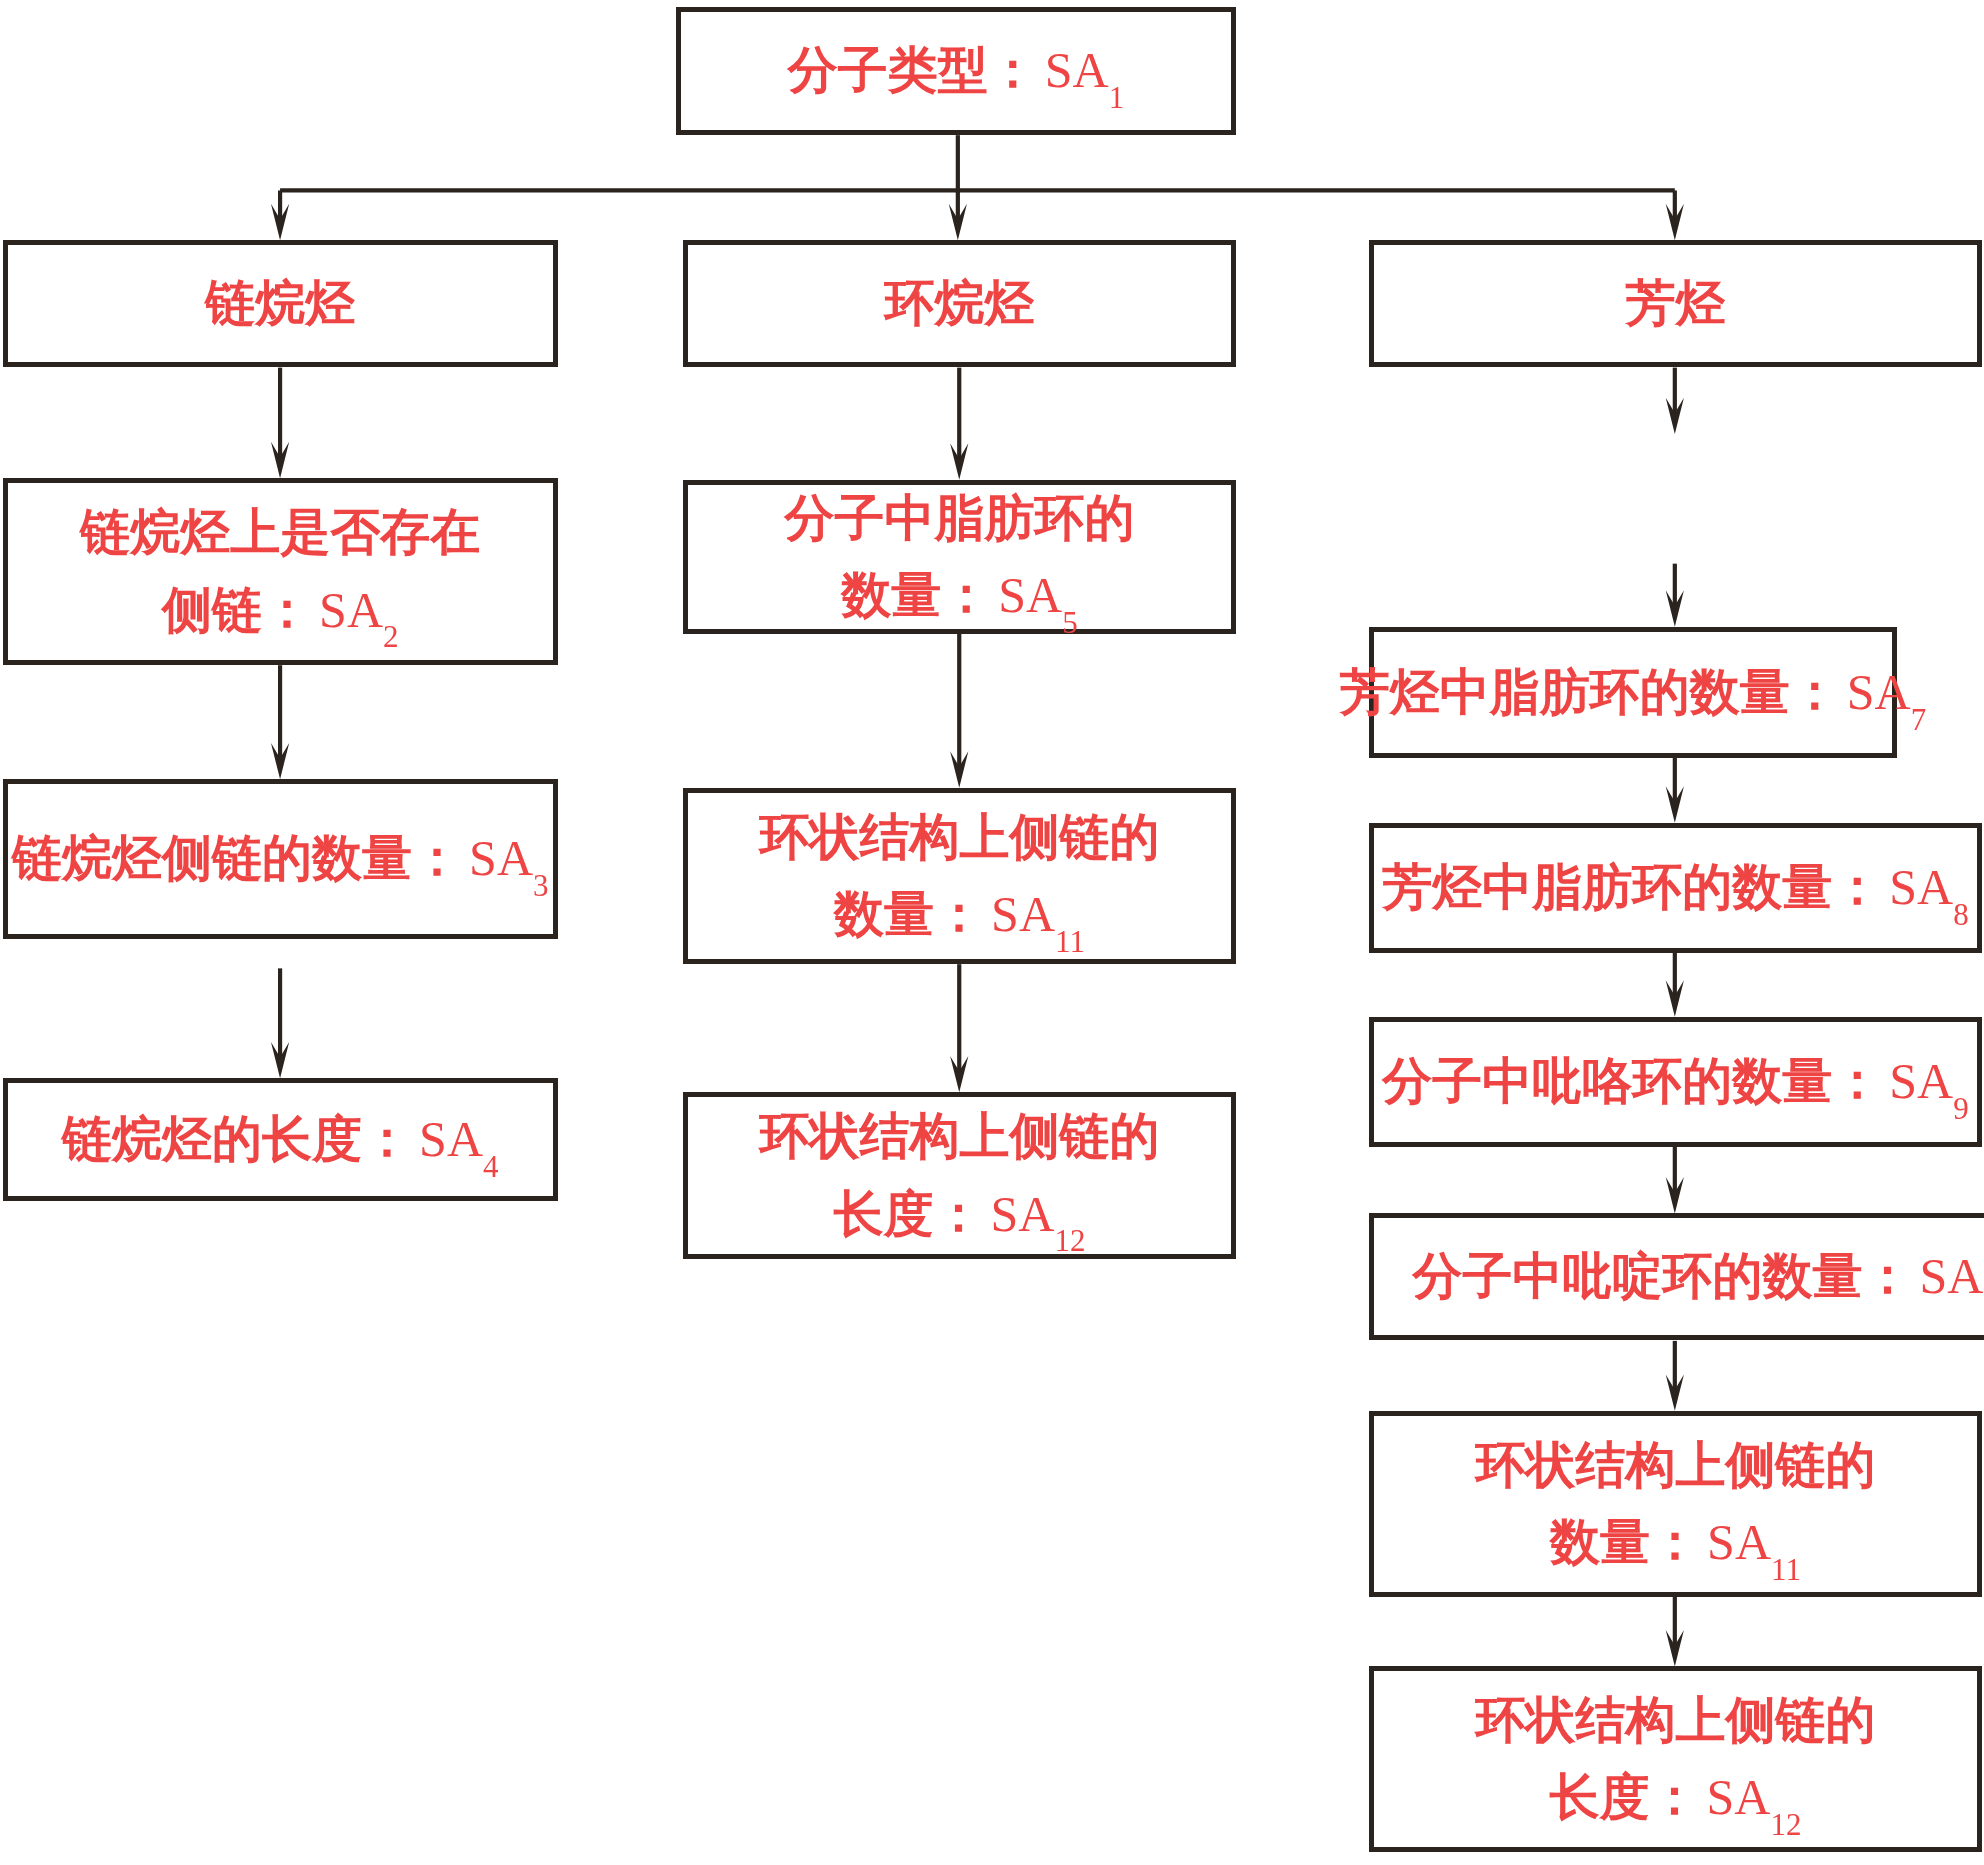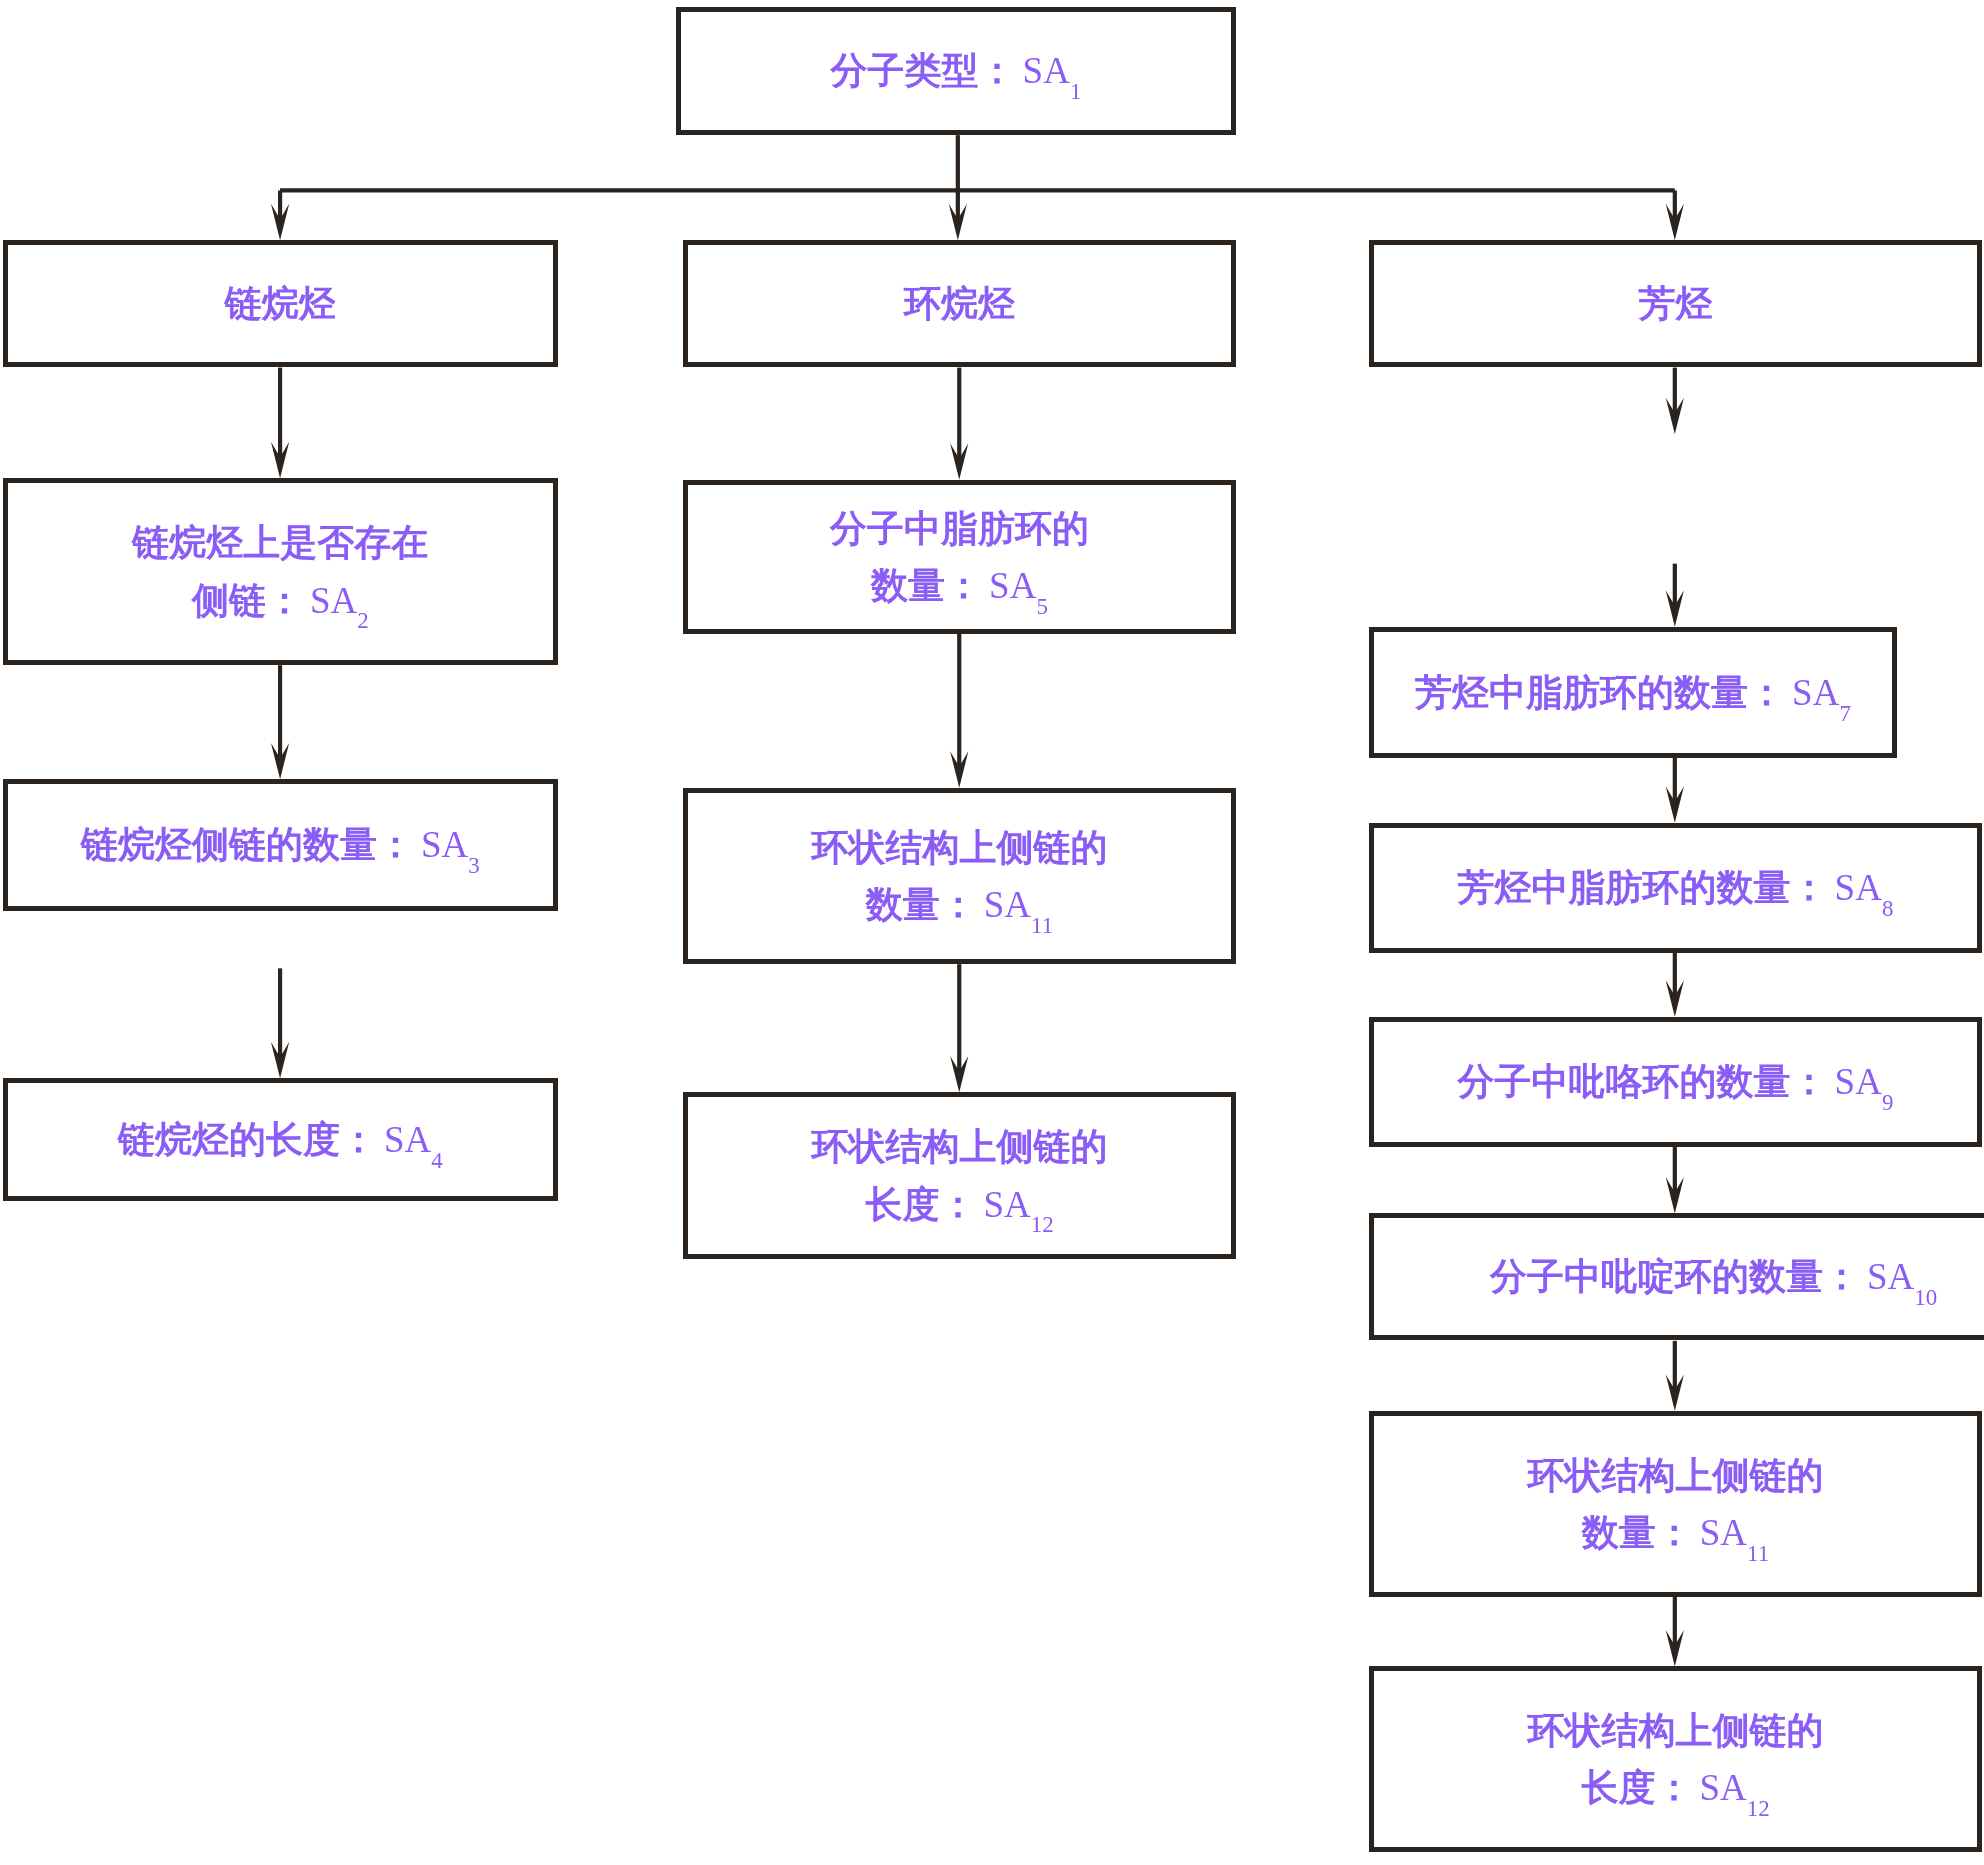--- a/index.html
+++ b/index.html
@@ -20,23 +20,23 @@
     box-sizing:border-box;
     border:5.6px solid #2b231d;
     background:#ffffff;
     display:flex;
     flex-direction:column;
     justify-content:center;
     align-items:center;
     text-align:center;
   }
   .line{
-    font-size:37px;
+    font-size:50px;
     line-height:1.55;
-    color:#8b5cf6;
+    color:#ef4444;
     font-weight:700;
     white-space:nowrap;
   }
   .la{
     font-weight:400;
   }
   .la:not(:empty){margin-left:7px;}
   .sb{
     font-size:0.62em;
     font-weight:400;
@@ -97,21 +97,21 @@
 
   <div class="node" style="left:2.8px;top:240px;width:555px;height:127px">
     <div class="line"><span>链烷烃</span></div>
   </div>
 
   <div class="node" style="left:2.8px;top:478px;width:555px;height:187px">
     <div class="line"><span>链烷烃上是否存在</span></div>
     <div class="line"><span>侧链：</span><span class="la">SA</span><sub class="sb">2</sub></div>
   </div>
 
-  <div class="node" style="left:2.8px;top:779px;width:555px;height:132px">
+  <div class="node" style="left:2.8px;top:779px;width:555px;height:160px">
     <div class="line"><span>链烷烃侧链的数量：</span><span class="la">SA</span><sub class="sb">3</sub></div>
   </div>
 
   <div class="node" style="left:2.8px;top:1078px;width:555px;height:123px">
     <div class="line"><span>链烷烃的长度：</span><span class="la">SA</span><sub class="sb">4</sub></div>
   </div>
 
   <div class="node" style="left:683px;top:240px;width:553px;height:127px">
     <div class="line"><span>环烷烃</span></div>
   </div>

